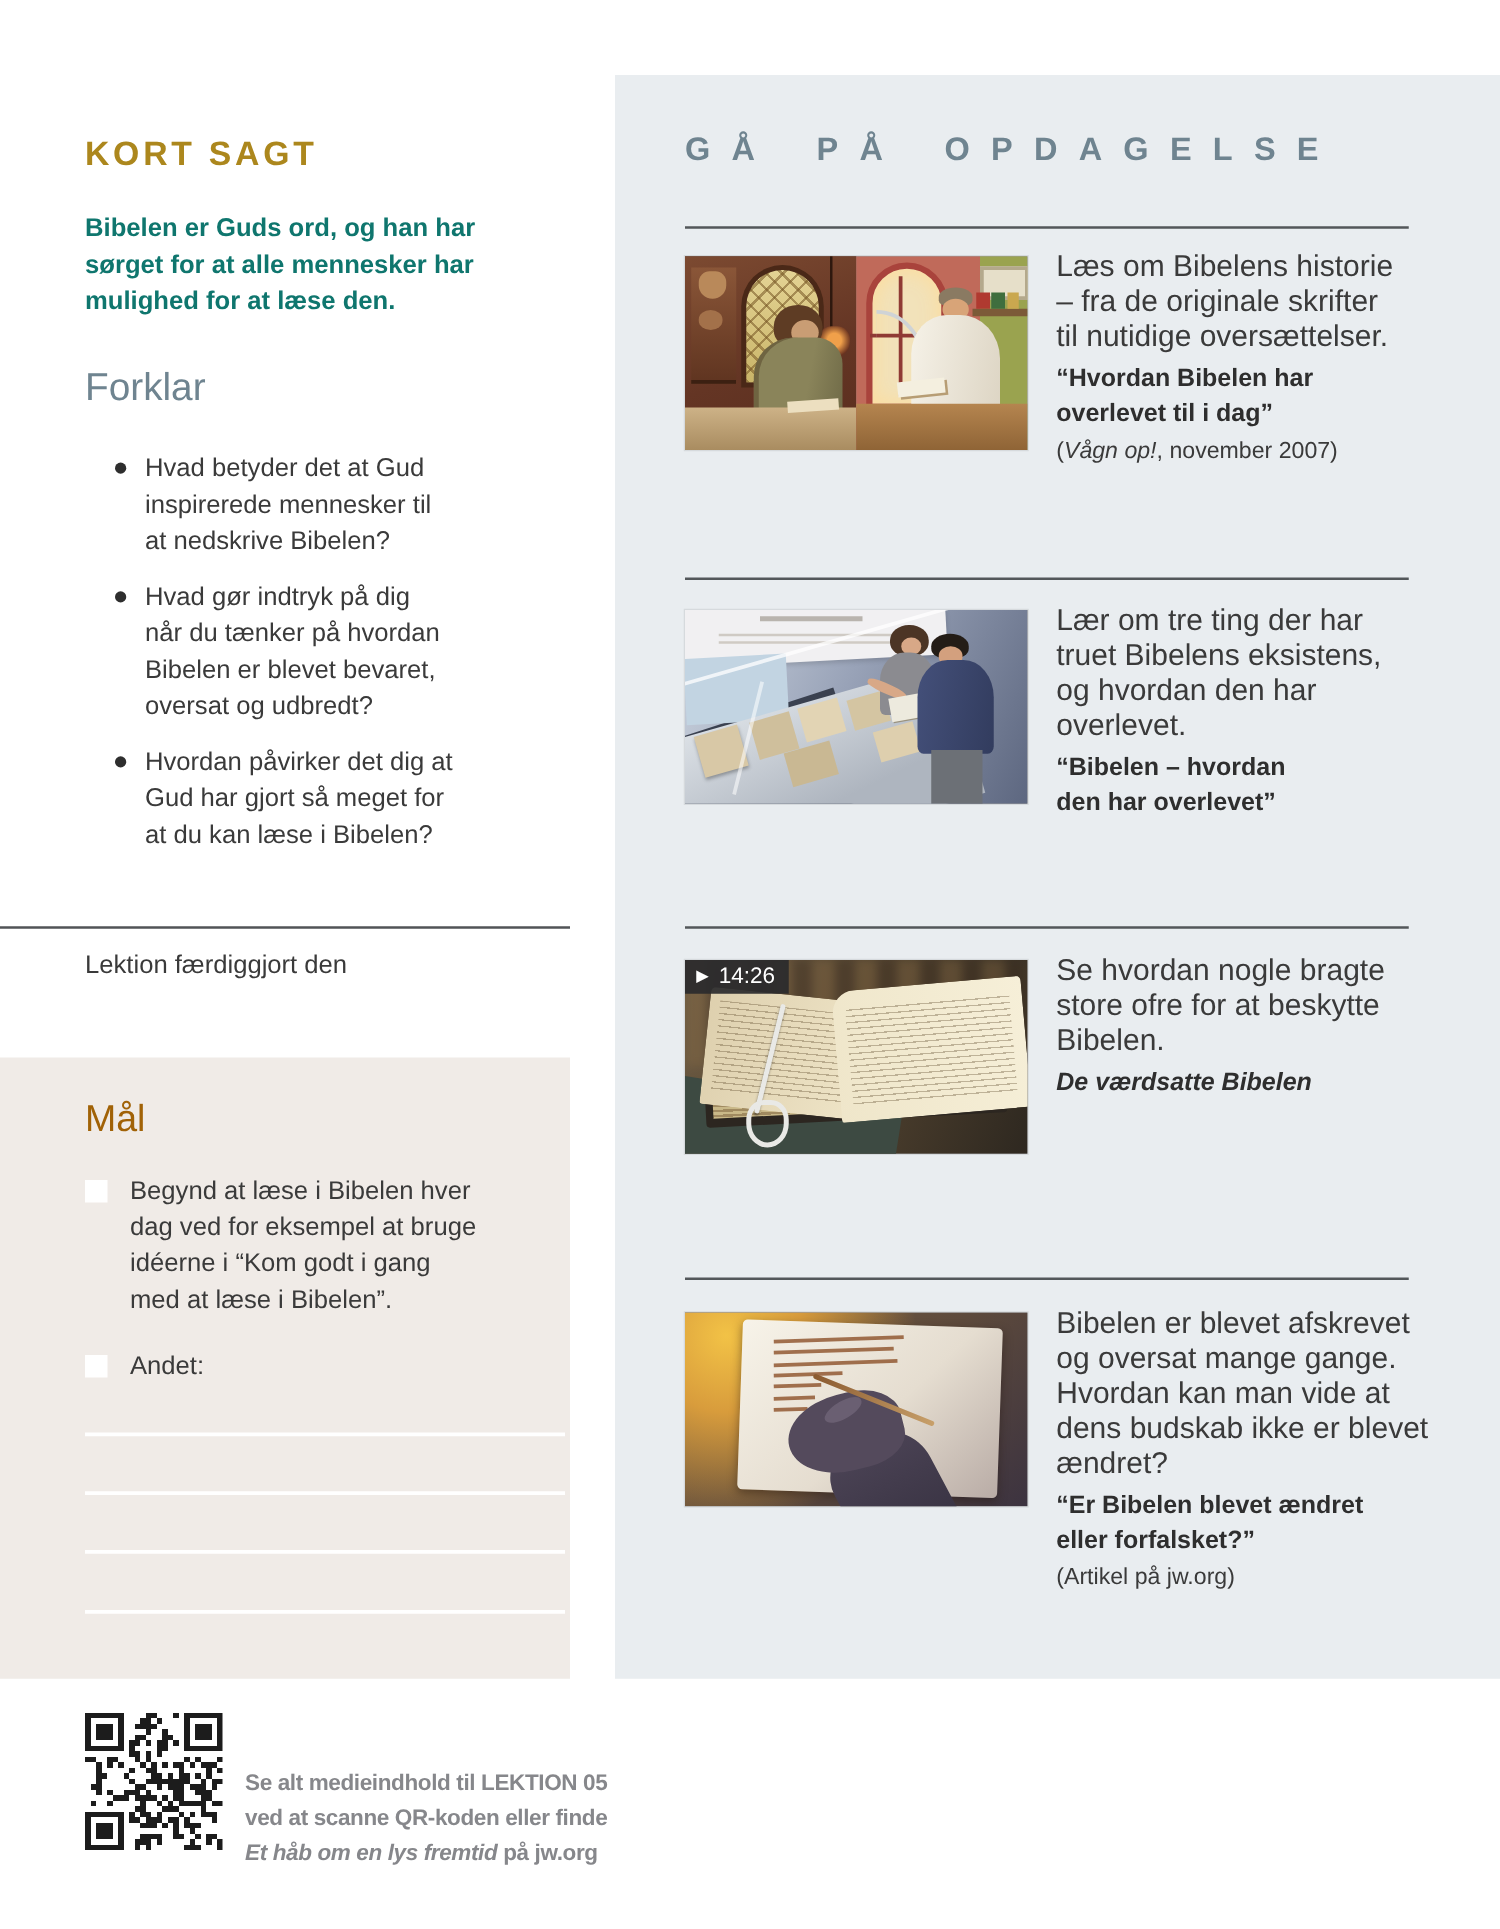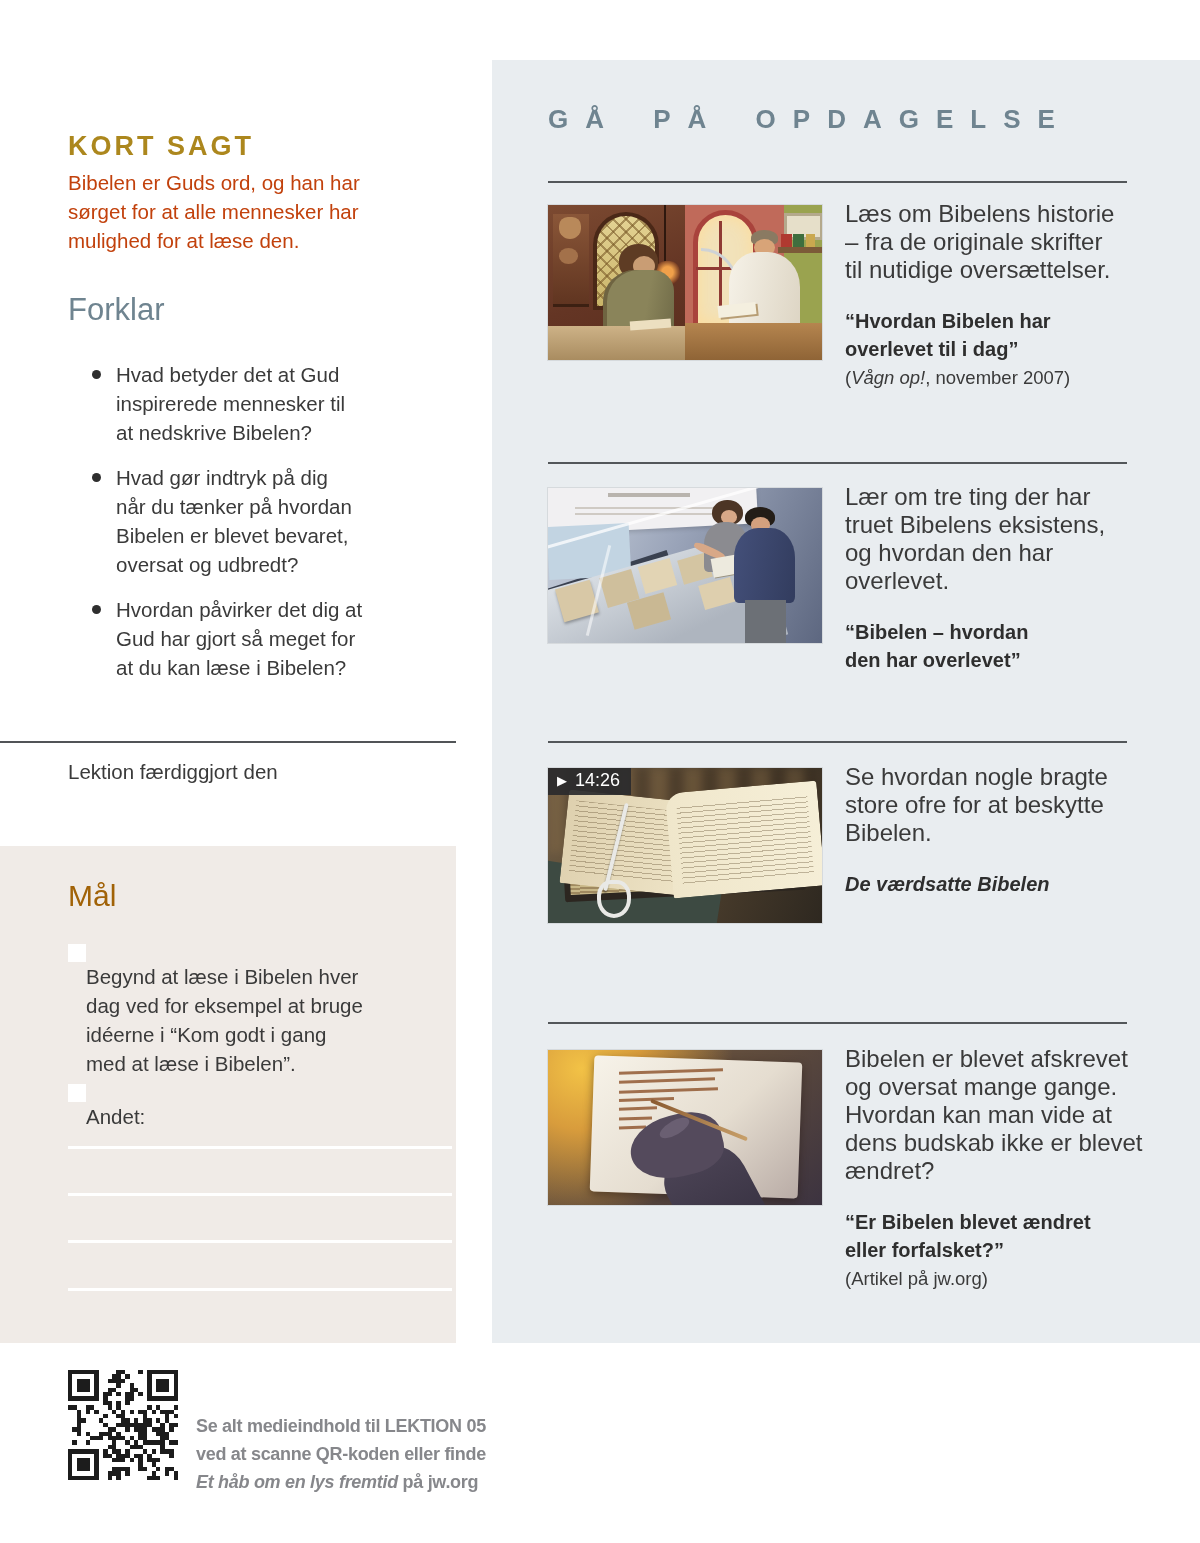--- a/index.html
+++ b/index.html
@@ -1,34 +1,34 @@
 <!DOCTYPE html>
 <html lang="da"><head>
 <meta charset="utf-8">
 <style>
   html,body{margin:0;padding:0;background:#ffffff;}
   body{width:1200px;height:1543px;position:relative;font-family:"Liberation Sans",sans-serif;color:#3a3a3a;overflow:hidden;}
   .abs{position:absolute;}
   .preline{white-space:pre-line;}
 
   
-  .kort-title{left:68px;top:108px;font-size:27px;font-weight:700;letter-spacing:3px;color:#ac871d;margin-top:23px;}
-  .kort-body{left:68px;top:168px;width:390px;font-size:20.5px;line-height:29px;color:#c2410c;}
+  .kort-title{left:68px;top:108px;font-size:27px;font-weight:700;letter-spacing:3px;color:#ac871d;}
+  .kort-body{left:68px;top:168px;width:390px;font-size:20.5px;line-height:29px;color:#0f766e;font-weight:bold;}
   .forklar-title{left:68px;top:292px;font-size:31px;font-weight:500;color:#6f8490;}
   .bullets{left:68px;top:360px;width:380px;list-style:none;margin:0;padding:0;}
   .bullets li{position:relative;padding-left:48px;margin-bottom:16px;font-size:20.5px;line-height:29px;}
   .bullet-dot{position:absolute;left:24px;top:10px;width:9px;height:9px;border-radius:50%;background:#2e2e2e;}
   .left-divider{left:0;top:741px;width:456px;height:2px;background:#515457;}
   .lektion-label{left:68px;top:760px;font-size:20.5px;color:#3a3a3a;}
 
   .maal-box{left:0;top:846px;width:456px;height:497px;background:#f0ebe7;}
   .maal-title{left:68px;top:879px;font-size:30px;font-weight:500;color:#a16207;}
   .check-row1{left:68px;top:938px;width:370px;}
   .check-row2{left:68px;top:1078px;width:370px;}
-  .check-row{display:flex;align-items:flex-start;flex-direction:column;}
+  .check-row{display:flex;align-items:flex-start;}
   .checkbox{width:18px;height:18px;background:#ffffff;flex:0 0 18px;margin-top:6px;}
   .check-text{margin-left:18px;font-size:20.5px;line-height:29px;color:#3a3a3a;}
   .write-line{left:68px;width:384px;height:3px;background:#ffffff;}
   .wl1{top:1146px;} .wl2{top:1193px;} .wl3{top:1240px;} .wl4{top:1288px;}
 
   
   .qr{left:68px;top:1370px;width:110px;height:110px;}
   .qr-caption{left:196px;top:1412px;width:360px;font-size:18px;font-weight:700;line-height:28px;color:#86878b;letter-spacing:-0.3px;}
   .qr-caption i{font-style:italic;}
 
@@ -38,21 +38,21 @@
   .rule{left:548px;width:579px;height:2px;background:#53575a;}
   .r1{top:181px;} .r2{top:462px;} .r3{top:741px;} .r4{top:1022px;}
 
   .thumb{left:548px;width:274px;height:155px;overflow:hidden;background:#888;outline:1px solid rgba(0,0,0,0.08);}
   .t-row1{top:205px;} .t-row2{top:488px;} .t-row3{top:768px;} .t-row4{top:1050px;}
   .thumb > div{position:absolute;}
 
   .itm-text{left:845px;width:300px;}
   .x-row1{top:200px;} .x-row2{top:483px;} .x-row3{top:763px;} .x-row4{top:1045px;}
   .itm-desc{font-size:24px;line-height:28px;color:#3a3a3a;}
-  .itm-title{font-size:20px;line-height:27.5px;font-weight:700;color:#2e2e2e;margin-top:24px;}
+  .itm-title{font-size:20px;line-height:27.5px;font-weight:700;color:#2e2e2e;margin-top:6px;}
   .itm-title.italic{font-style:italic;}
   .itm-cite{font-size:18.5px;line-height:26px;color:#3a3a3a;margin-top:2px;}
   .itm-cite i{font-style:italic;}
 
   .badge{left:0;top:0;background:rgba(42,42,44,0.92);color:#ffffff;display:flex;align-items:center;padding:3px 11px 4px 9px;z-index:5;}
   .badge .play{font-size:13px;margin-right:8px;line-height:1;}
   .badge .dur{font-size:18px;line-height:1.1;}
 
   
   .t1-l{left:0;top:0;width:50%;height:100%;background:linear-gradient(160deg,#7c4a31 0%,#643524 55%,#41221607 100%),#5a2e1e;}

